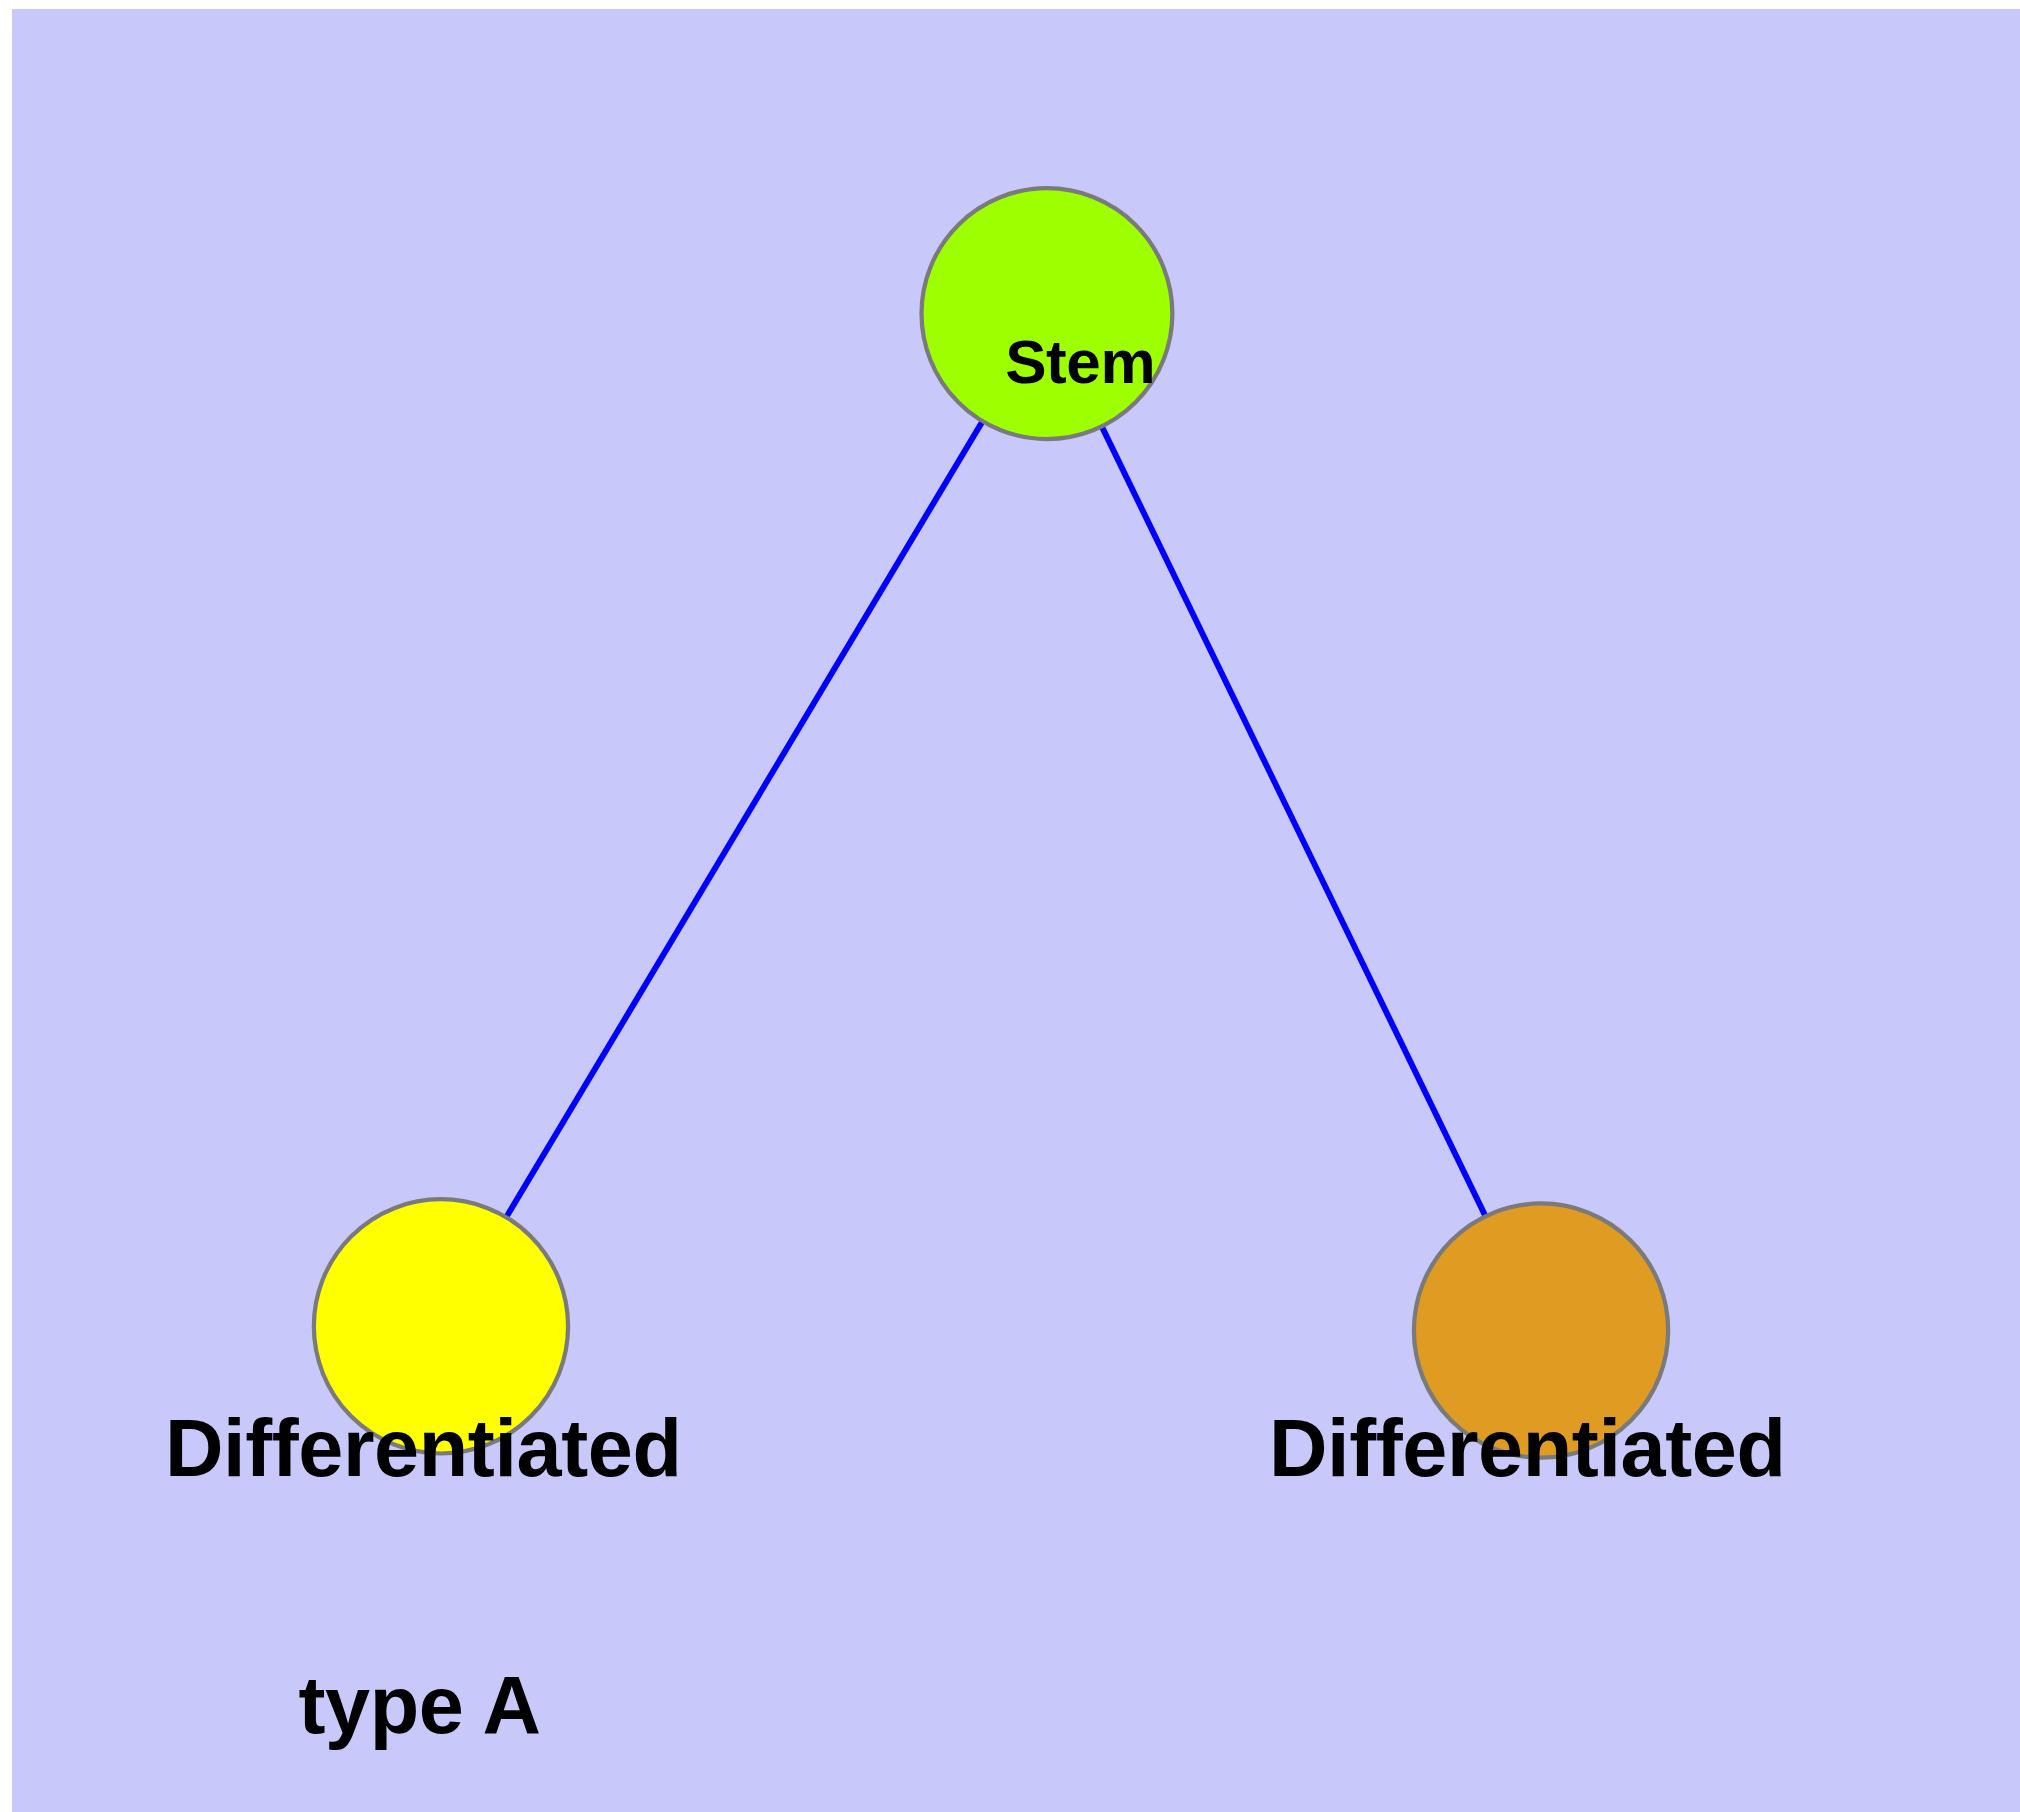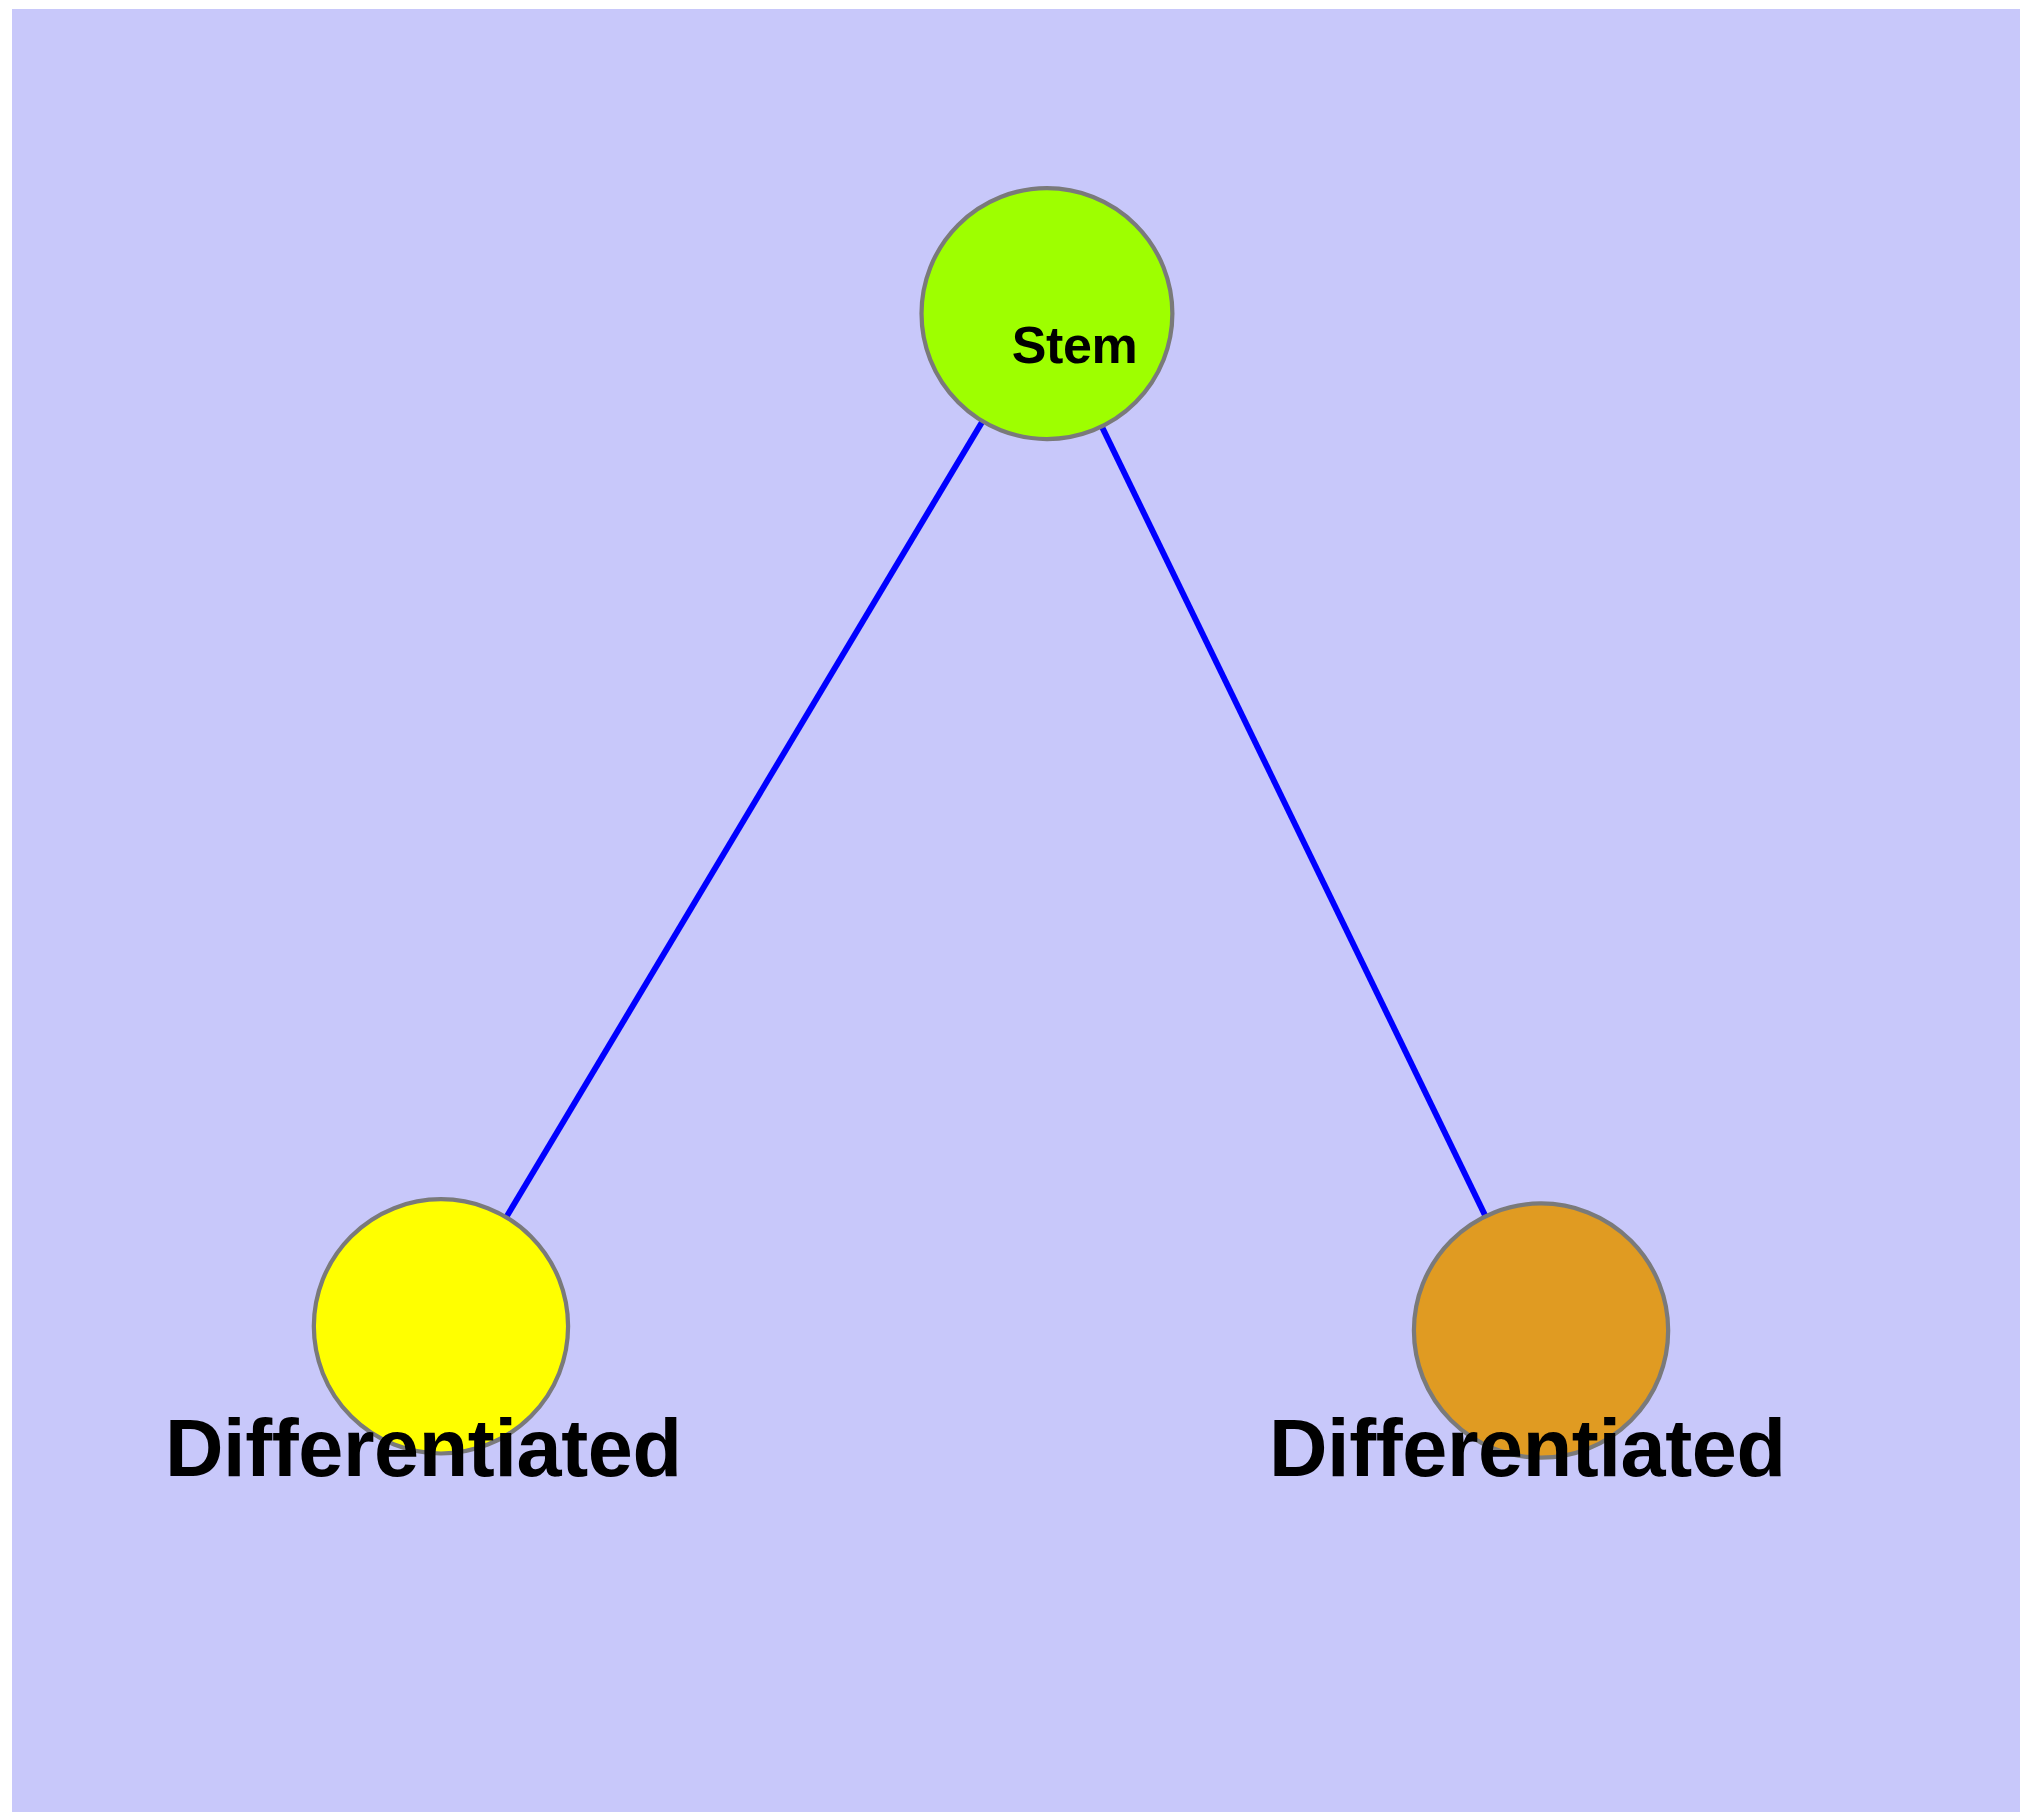--- a/index.html
+++ b/index.html
@@ -34,21 +34,21 @@
     position: absolute;
     color: #000000;
     font-weight: bold;
     text-align: center;
     line-height: 1.06;
     white-space: pre;
     pointer-events: none;
     letter-spacing: -0.4px;
   }
   #label-stem {
-    font-size: 52px;
+    font-size: 62px;
     left: 792px;
     top: 263px;
     width: 509px;
   }
   #label-diff-a {
     font-size: 81px;
     left: 165px;
     top: 1234px;
     width: 509px;
   }
@@ -79,20 +79,21 @@
       <circle cx="1235" cy="370" r="148" fill="#9eff00" stroke="#7a7a7a" stroke-width="5"></circle>
     </g>
   </svg>
 
   <div class="node-label" id="label-stem">
     <span>Stem</span>
   </div>
 
   <div class="node-label" id="label-diff-a">
     <div>Differentiated</div>
+    <div>type A</div>
   </div>
 
   <div class="node-label" id="label-diff-b">
     <div>Differentiated</div>
   </div>
 
 </div>
 
 
 </body></html>

